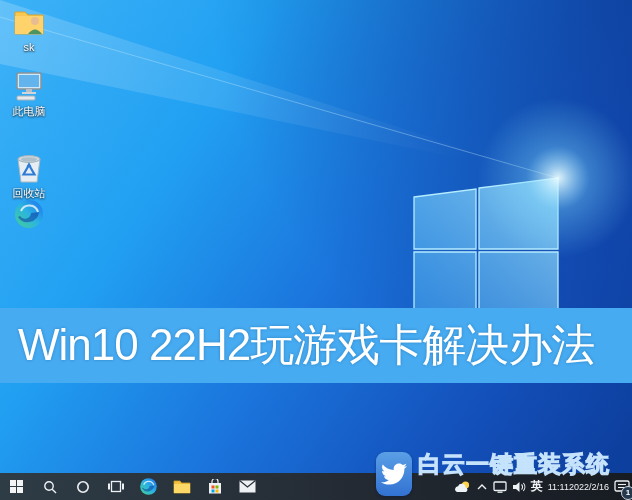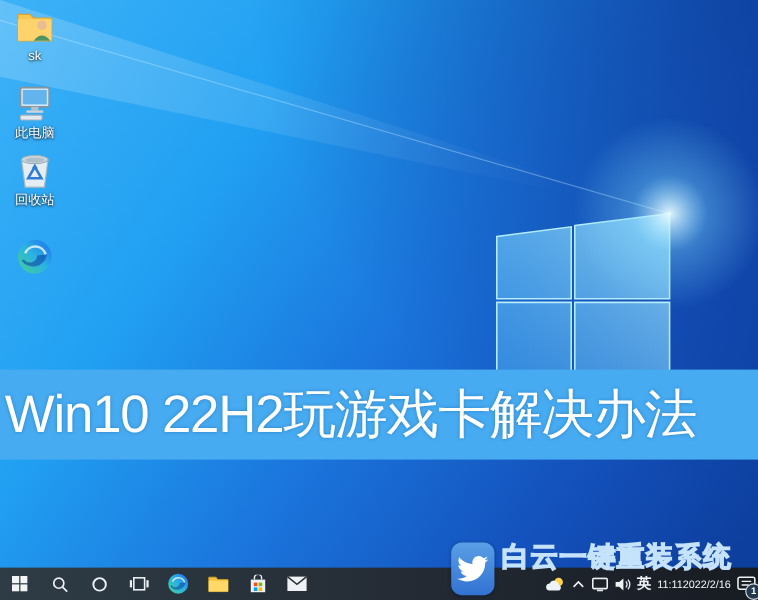--- a/index.html
+++ b/index.html
@@ -9,21 +9,21 @@
   #wall{position:absolute;left:0;top:0;z-index:0;}
   
   .dicon{position:absolute;left:2px;width:54px;display:flex;flex-direction:column;
     align-items:center;cursor:default;z-index:2;}
   .dicon .dlabel{margin-top:1px;font-size:11px;line-height:12px;color:#fff;text-align:center;
     text-shadow:0 1px 2px rgba(0,0,0,.75),0 0 2px rgba(0,0,0,.5);max-width:54px;}
   
   #banner{position:absolute;left:0;top:308px;width:632px;height:75px;
     background:#47abf1;z-index:2;display:flex;align-items:center;overflow:hidden;}
   #banner .btext{font-size:44px;font-weight:400;color:#fff;white-space:nowrap;
-    padding-left:4px;letter-spacing:-1px;
+    padding-left:18px;letter-spacing:-1px;
     text-shadow:0 0 3px rgba(10,80,140,.45);}
   
   #taskbar{position:absolute;left:0;top:473px;width:632px;height:27px;
     background:linear-gradient(90deg,#2e3c46 0%,#262e37 45%,#171b22 100%);z-index:3;}
   #tb-left{position:absolute;left:0;top:0;height:27px;display:flex;align-items:center;}
   .tbtn{width:33px;height:27px;display:flex;align-items:center;justify-content:center;}
   #tray{position:absolute;right:2px;top:0;height:27px;display:flex;align-items:center;gap:5px;}
   .trayitem{display:flex;align-items:center;justify-content:center;height:27px;}
   #ime{color:#f2f4f6;font-size:12px;font-weight:bold;}
   #clock{display:flex;flex-direction:row;align-items:center;justify-content:center;
@@ -105,21 +105,21 @@
     <svg width="36" height="36" viewBox="0 0 36 36">
       <rect x="6" y="5" width="24" height="16" rx="1.5" fill="#cfe9fa" stroke="#8b9298" stroke-width="1.5"></rect>
       <rect x="8" y="7" width="20" height="12" fill="#63b4ec"></rect>
       <rect x="15" y="21" width="6" height="3" fill="#b9bfc5"></rect>
       <rect x="11" y="24" width="14" height="2" fill="#cfd5da"></rect>
       <rect x="6" y="28" width="18" height="4" rx="1" fill="#e3e9ee" stroke="#aab1b7" stroke-width="1"></rect>
     </svg>
     <div class="dlabel">此电脑</div>
   </div>
 
-  <div class="dicon" style="top:124px;">
+  <div class="dicon" style="top:150px;">
     <svg width="36" height="36" viewBox="0 0 36 36">
       <polygon points="7,9 29,9 26,32 10,32" fill="#e7eef3" stroke="#a9b8c1" stroke-width="1"></polygon>
       <ellipse cx="18" cy="9" rx="11" ry="3.4" fill="#cdd9e1" stroke="#9fb0ba" stroke-width="1"></ellipse>
       <ellipse cx="18" cy="9.4" rx="8" ry="2.2" fill="#aebfc9"></ellipse>
       <polygon points="18,15 23.5,24.5 12.5,24.5" fill="none" stroke="#2e7cd6" stroke-width="2.2"></polygon>
       <polygon points="18,12.5 20.5,16.5 15.5,16.5" fill="#2e7cd6"></polygon>
     </svg>
     <div class="dlabel">回收站</div>
   </div>
 

